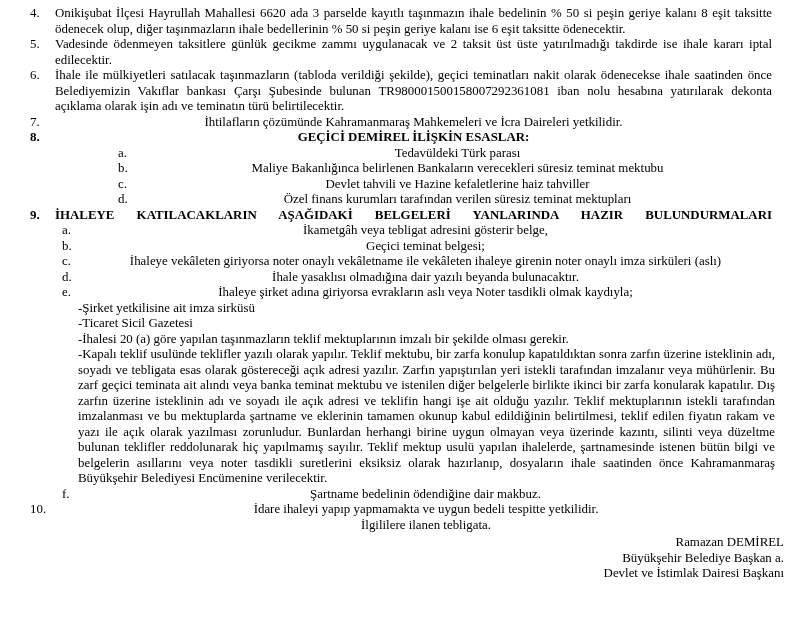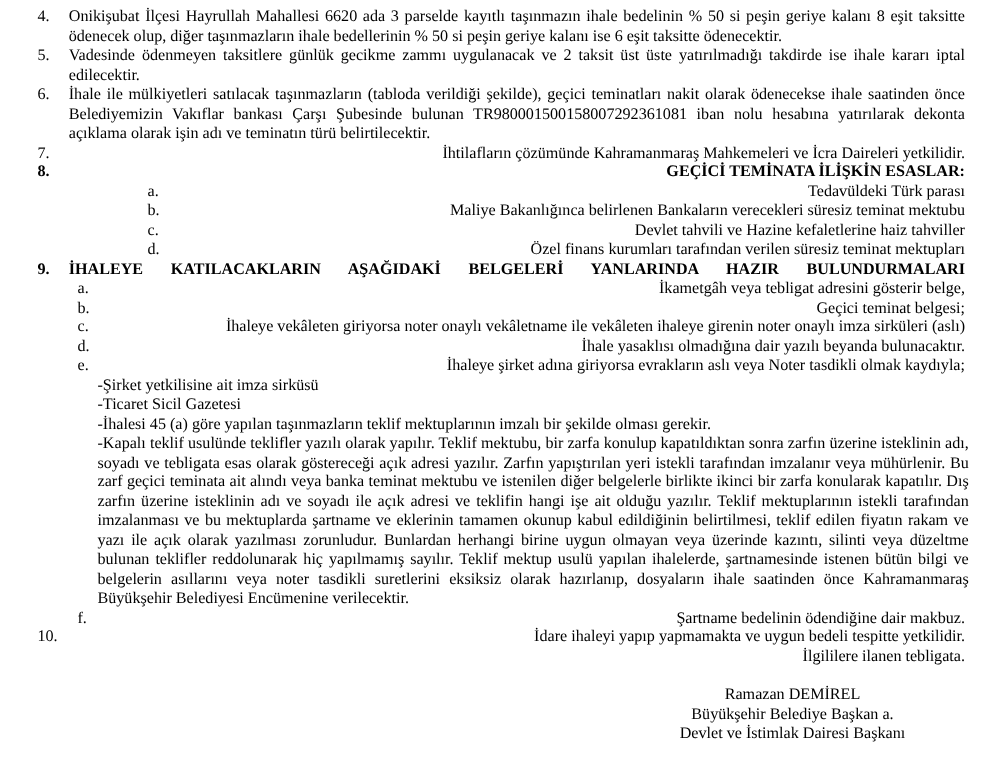--- a/index.html
+++ b/index.html
@@ -28,21 +28,21 @@
     flex: 0 0 50px;
     margin-left: 30px;
   }
   .txt {
     flex: 1;
     text-align: justify;
     margin-right: 28px;
   }
   .txt-left {
     flex: 1;
-    text-align: right;
+    text-align: center;
     margin-right: 28px;
   }
   .letter8 {
     flex: 0 0 25px;
     margin-left: 118px;
   }
   .letter9 {
     flex: 0 0 17px;
     margin-left: 62px;
   }
@@ -57,22 +57,22 @@
     font-family: Liberation Serif, serif;
   }
   .bold { font-weight: bold; }
   .spread {
     text-align: justify;
     text-align-last: justify;
   }
   .signature {
     width: 300px;
     margin-left: 484px;
-    margin-top: 15px;
-    text-align: center;
+    margin-top: 2px;
+    text-align: right;
   }
 </style>
 </head>
 <body>
 
 <div class="doc">
 
   <div class="row">
     <div class="num">4.</div>
     <div class="txt">Onikişubat İlçesi Hayrullah Mahallesi 6620 ada 3 parselde kayıtlı taşınmazın ihale bedelinin % 50 si peşin geriye kalanı 8 eşit taksitte ödenecek olup, diğer taşınmazların ihale bedellerinin % 50 si peşin geriye kalanı ise 6 eşit taksitte ödenecektir.</div>
@@ -88,21 +88,21 @@
     <div class="txt">İhale ile mülkiyetleri satılacak taşınmazların (tabloda verildiği şekilde), geçici teminatları nakit olarak ödenecekse ihale saatinden önce Belediyemizin Vakıflar bankası Çarşı Şubesinde bulunan TR980001500158007292361081 iban nolu hesabına yatırılarak dekonta açıklama olarak işin adı ve teminatın türü belirtilecektir.</div>
   </div>
 
   <div class="row">
     <div class="num">7.</div>
     <div class="txt-left">İhtilafların çözümünde Kahramanmaraş Mahkemeleri ve İcra Daireleri yetkilidir.</div>
   </div>
 
   <div class="row">
     <div class="num bold">8.</div>
-    <div class="txt-left bold">GEÇİCİ TEMİNATA İLİŞKİN ESASLAR:</div>
+    <div class="txt-left bold">GEÇİCİ DEMİREL İLİŞKİN ESASLAR:</div>
   </div>
 
   <div class="row">
     <div class="letter8">a.</div>
     <div class="txt-left">Tedavüldeki Türk parası</div>
   </div>
   <div class="row">
     <div class="letter8">b.</div>
     <div class="txt-left">Maliye Bakanlığınca belirlenen Bankaların verecekleri süresiz teminat mektubu</div>
   </div>
@@ -138,21 +138,21 @@
     <div class="letter9">d.</div>
     <div class="txt-left">İhale yasaklısı olmadığına dair yazılı beyanda bulunacaktır.</div>
   </div>
   <div class="row">
     <div class="letter9">e.</div>
     <div class="txt-left">İhaleye şirket adına giriyorsa evrakların aslı veya Noter tasdikli olmak kaydıyla;</div>
   </div>
 
   <div class="dash-line">-Şirket yetkilisine ait imza sirküsü</div>
   <div class="dash-line">-Ticaret Sicil Gazetesi</div>
-  <div class="dash-line">-İhalesi 45 (a) göre yapılan taşınmazların teklif mektuplarının imzalı bir şekilde olması gerekir.</div>
+  <div class="dash-line">-İhalesi 20 (a) göre yapılan taşınmazların teklif mektuplarının imzalı bir şekilde olması gerekir.</div>
 
   <div class="dash-para">-Kapalı teklif usulünde teklifler yazılı olarak yapılır. Teklif mektubu, bir zarfa konulup kapatıldıktan sonra zarfın üzerine isteklinin adı, soyadı ve tebligata esas olarak göstereceği açık adresi yazılır. Zarfın yapıştırılan yeri istekli tarafından imzalanır veya mühürlenir. Bu zarf geçici teminata ait alındı veya banka teminat mektubu ve istenilen diğer belgelerle birlikte ikinci bir zarfa konularak kapatılır. Dış zarfın üzerine isteklinin adı ve soyadı ile açık adresi ve teklifin hangi işe ait olduğu yazılır. Teklif mektuplarının istekli tarafından imzalanması ve bu mektuplarda şartname ve eklerinin tamamen okunup kabul edildiğinin belirtilmesi, teklif edilen fiyatın rakam ve yazı ile açık olarak yazılması zorunludur. Bunlardan herhangi birine uygun olmayan veya üzerinde kazıntı, silinti veya düzeltme bulunan teklifler reddolunarak hiç yapılmamış sayılır. Teklif mektup usulü yapılan ihalelerde, şartnamesinde istenen bütün bilgi ve belgelerin asıllarını veya noter tasdikli suretlerini eksiksiz olarak hazırlanıp, dosyaların ihale saatinden önce Kahramanmaraş Büyükşehir Belediyesi Encümenine verilecektir.</div>
 
   <div class="row">
     <div class="letter9">f.</div>
     <div class="txt-left">Şartname bedelinin ödendiğine dair makbuz.</div>
   </div>
 
   <div class="row">
     <div class="num-wide">10.</div>

